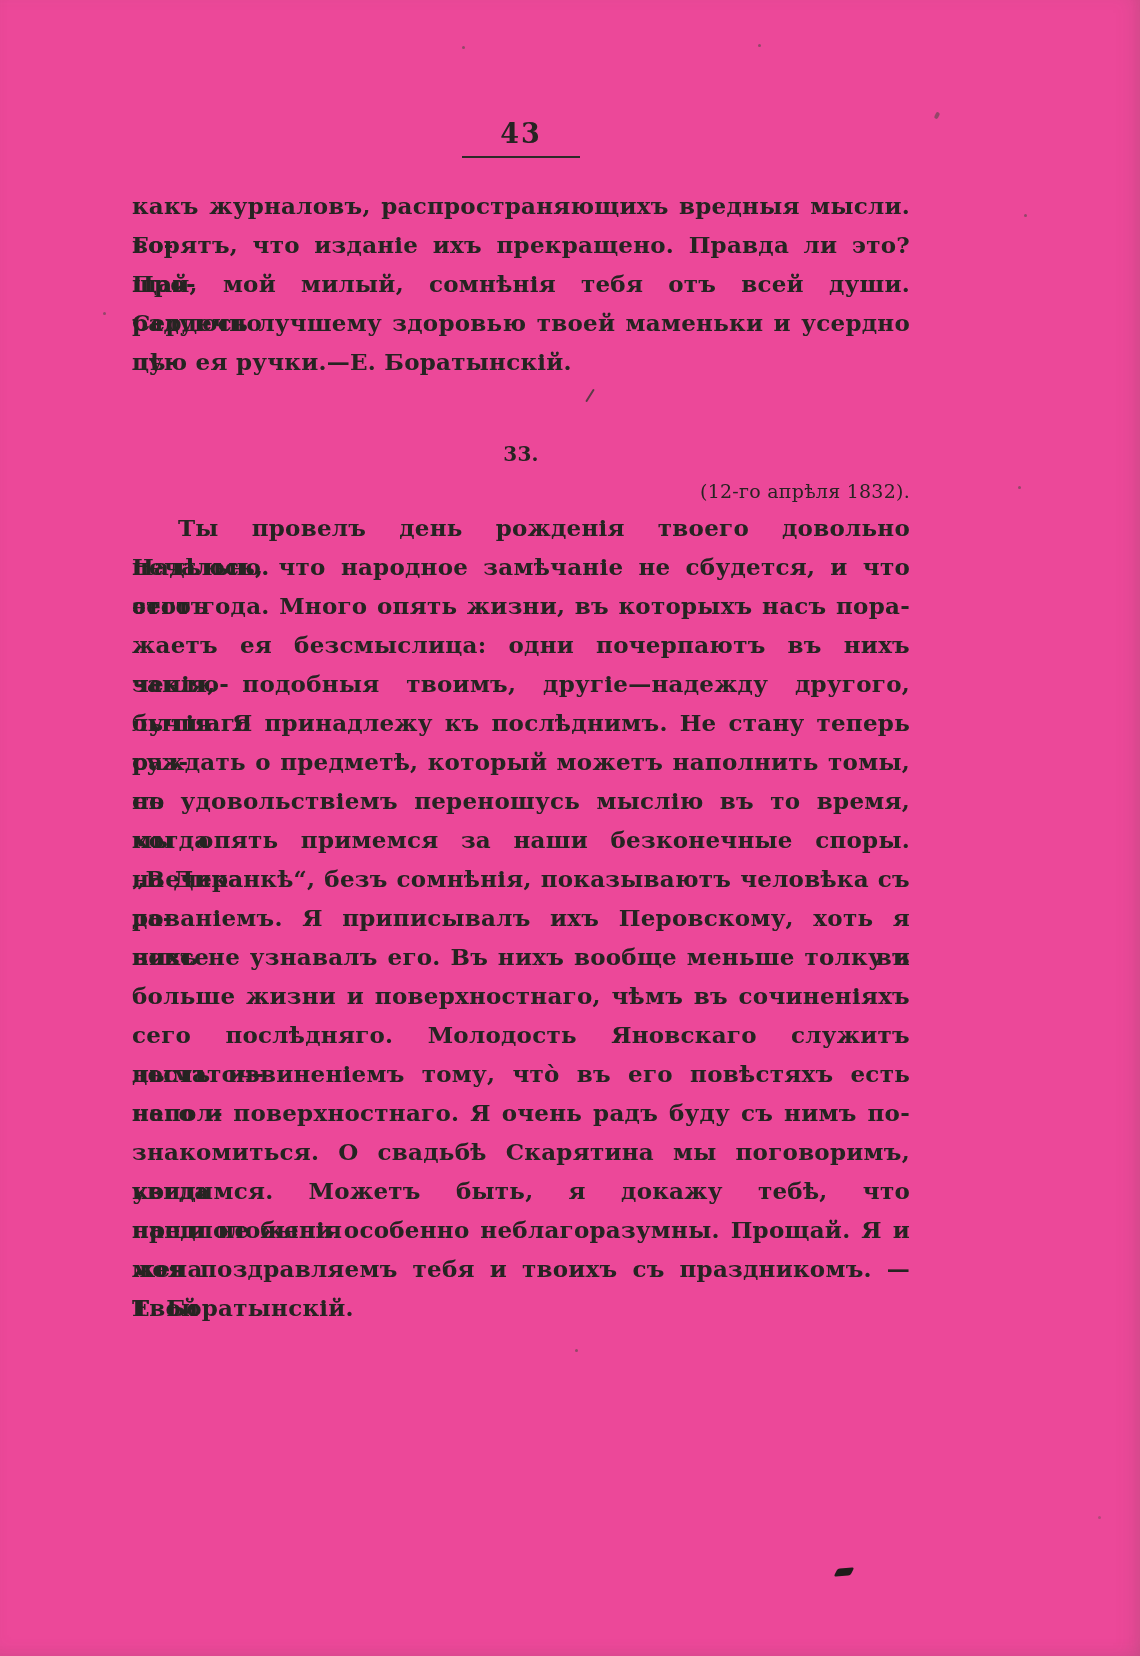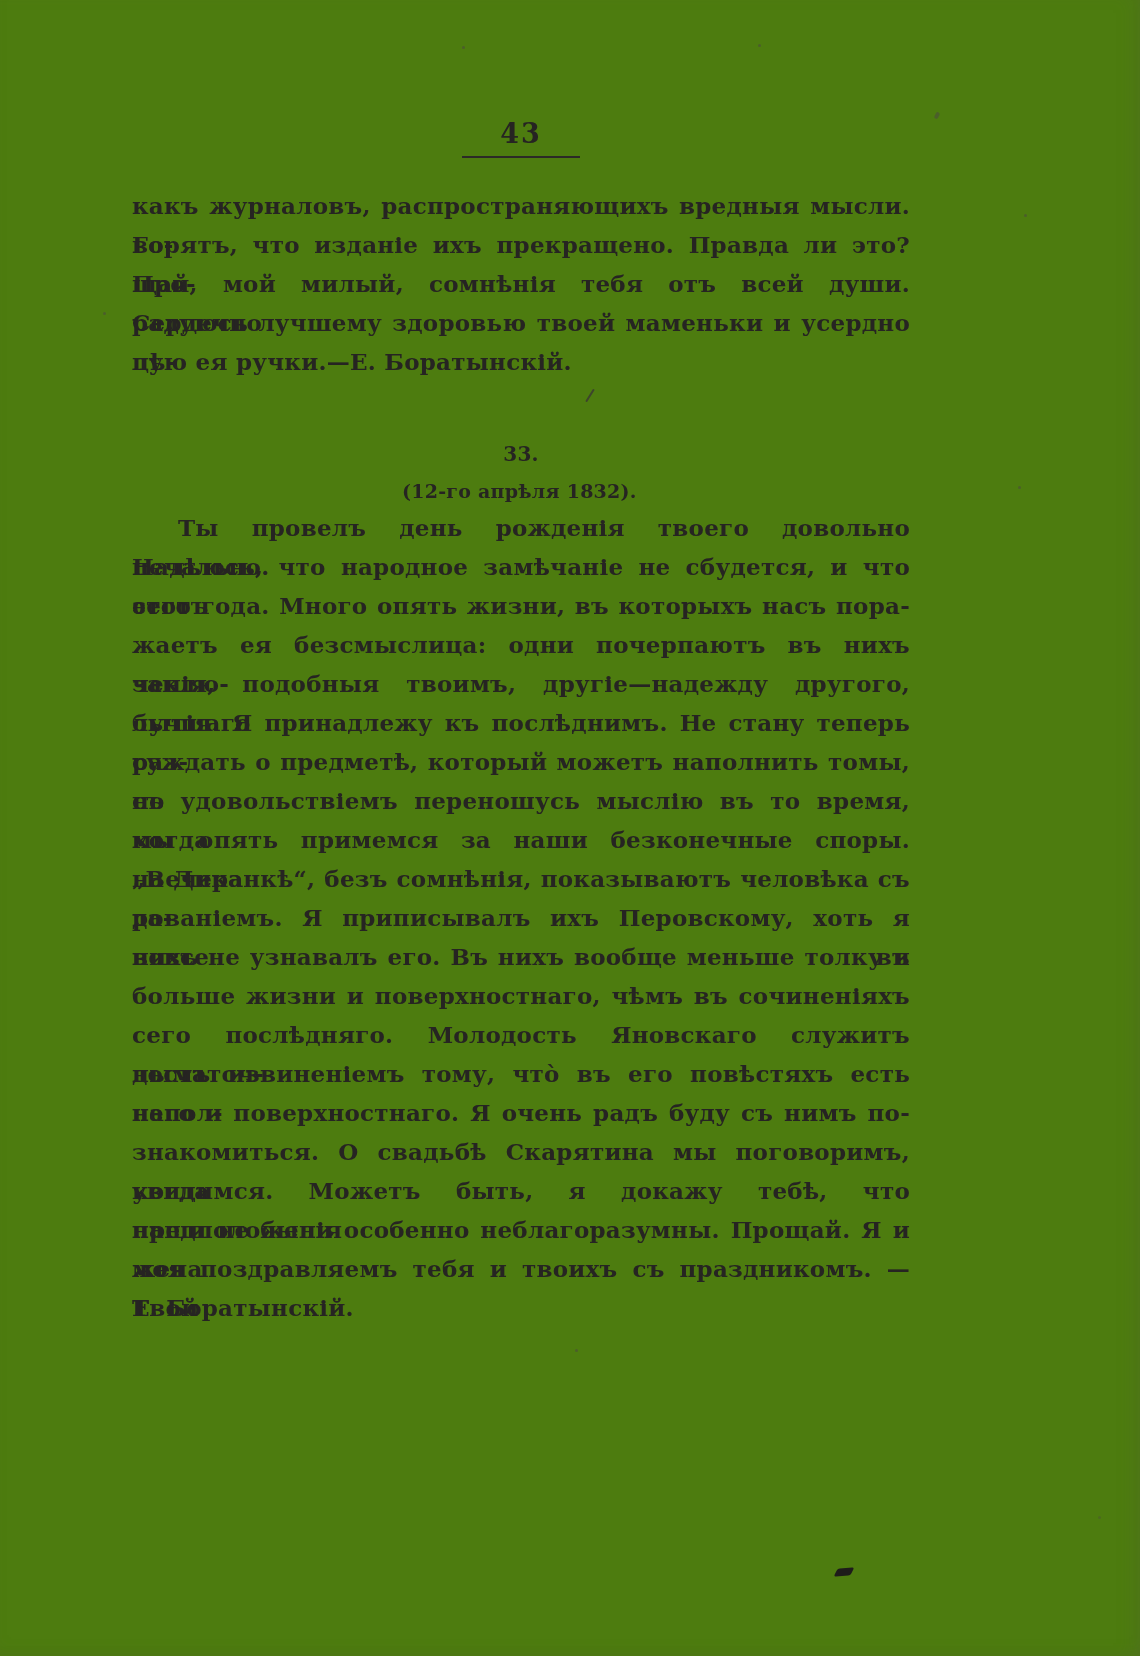--- a/index.html
+++ b/index.html
@@ -5,21 +5,21 @@
   html, body {
     margin: 0;
     padding: 0;
     background: #d9d7d2;
   }
   .page {
     position: relative;
     width: 1140px;
     height: 1656px;
     margin: 0 auto;
-    background: #4d7c0f;
+    background: #ec4899;
     box-shadow: inset -14px 0 26px -18px rgba(90,85,75,0.35),
                 inset 0 -10px 22px -16px rgba(90,85,75,0.25);
     font-family: "DejaVu Serif", "Liberation Serif", serif;
     color: #262422;
     overflow: hidden;
   }
   .page-header {
     position: absolute;
     top: 118px;
     left: 132px;
@@ -57,22 +57,22 @@
     margin-top: 58px;
     font-size: 20px;
     font-weight: 700;
     text-align: center;
     line-height: 30px;
   }
   .date-line {
     margin-top: 9px;
     padding-left: 270px;
     font-size: 19px;
-    font-weight: 700;
-    text-align: left;
+    font-weight: 400;
+    text-align: right;
     line-height: 26px;
   }
   .paragraph.second { margin-top: 4px; }
   
   .speck {
     position: absolute;
     background: #4a4742;
     border-radius: 50%;
     width: 3px;
     height: 3px;

